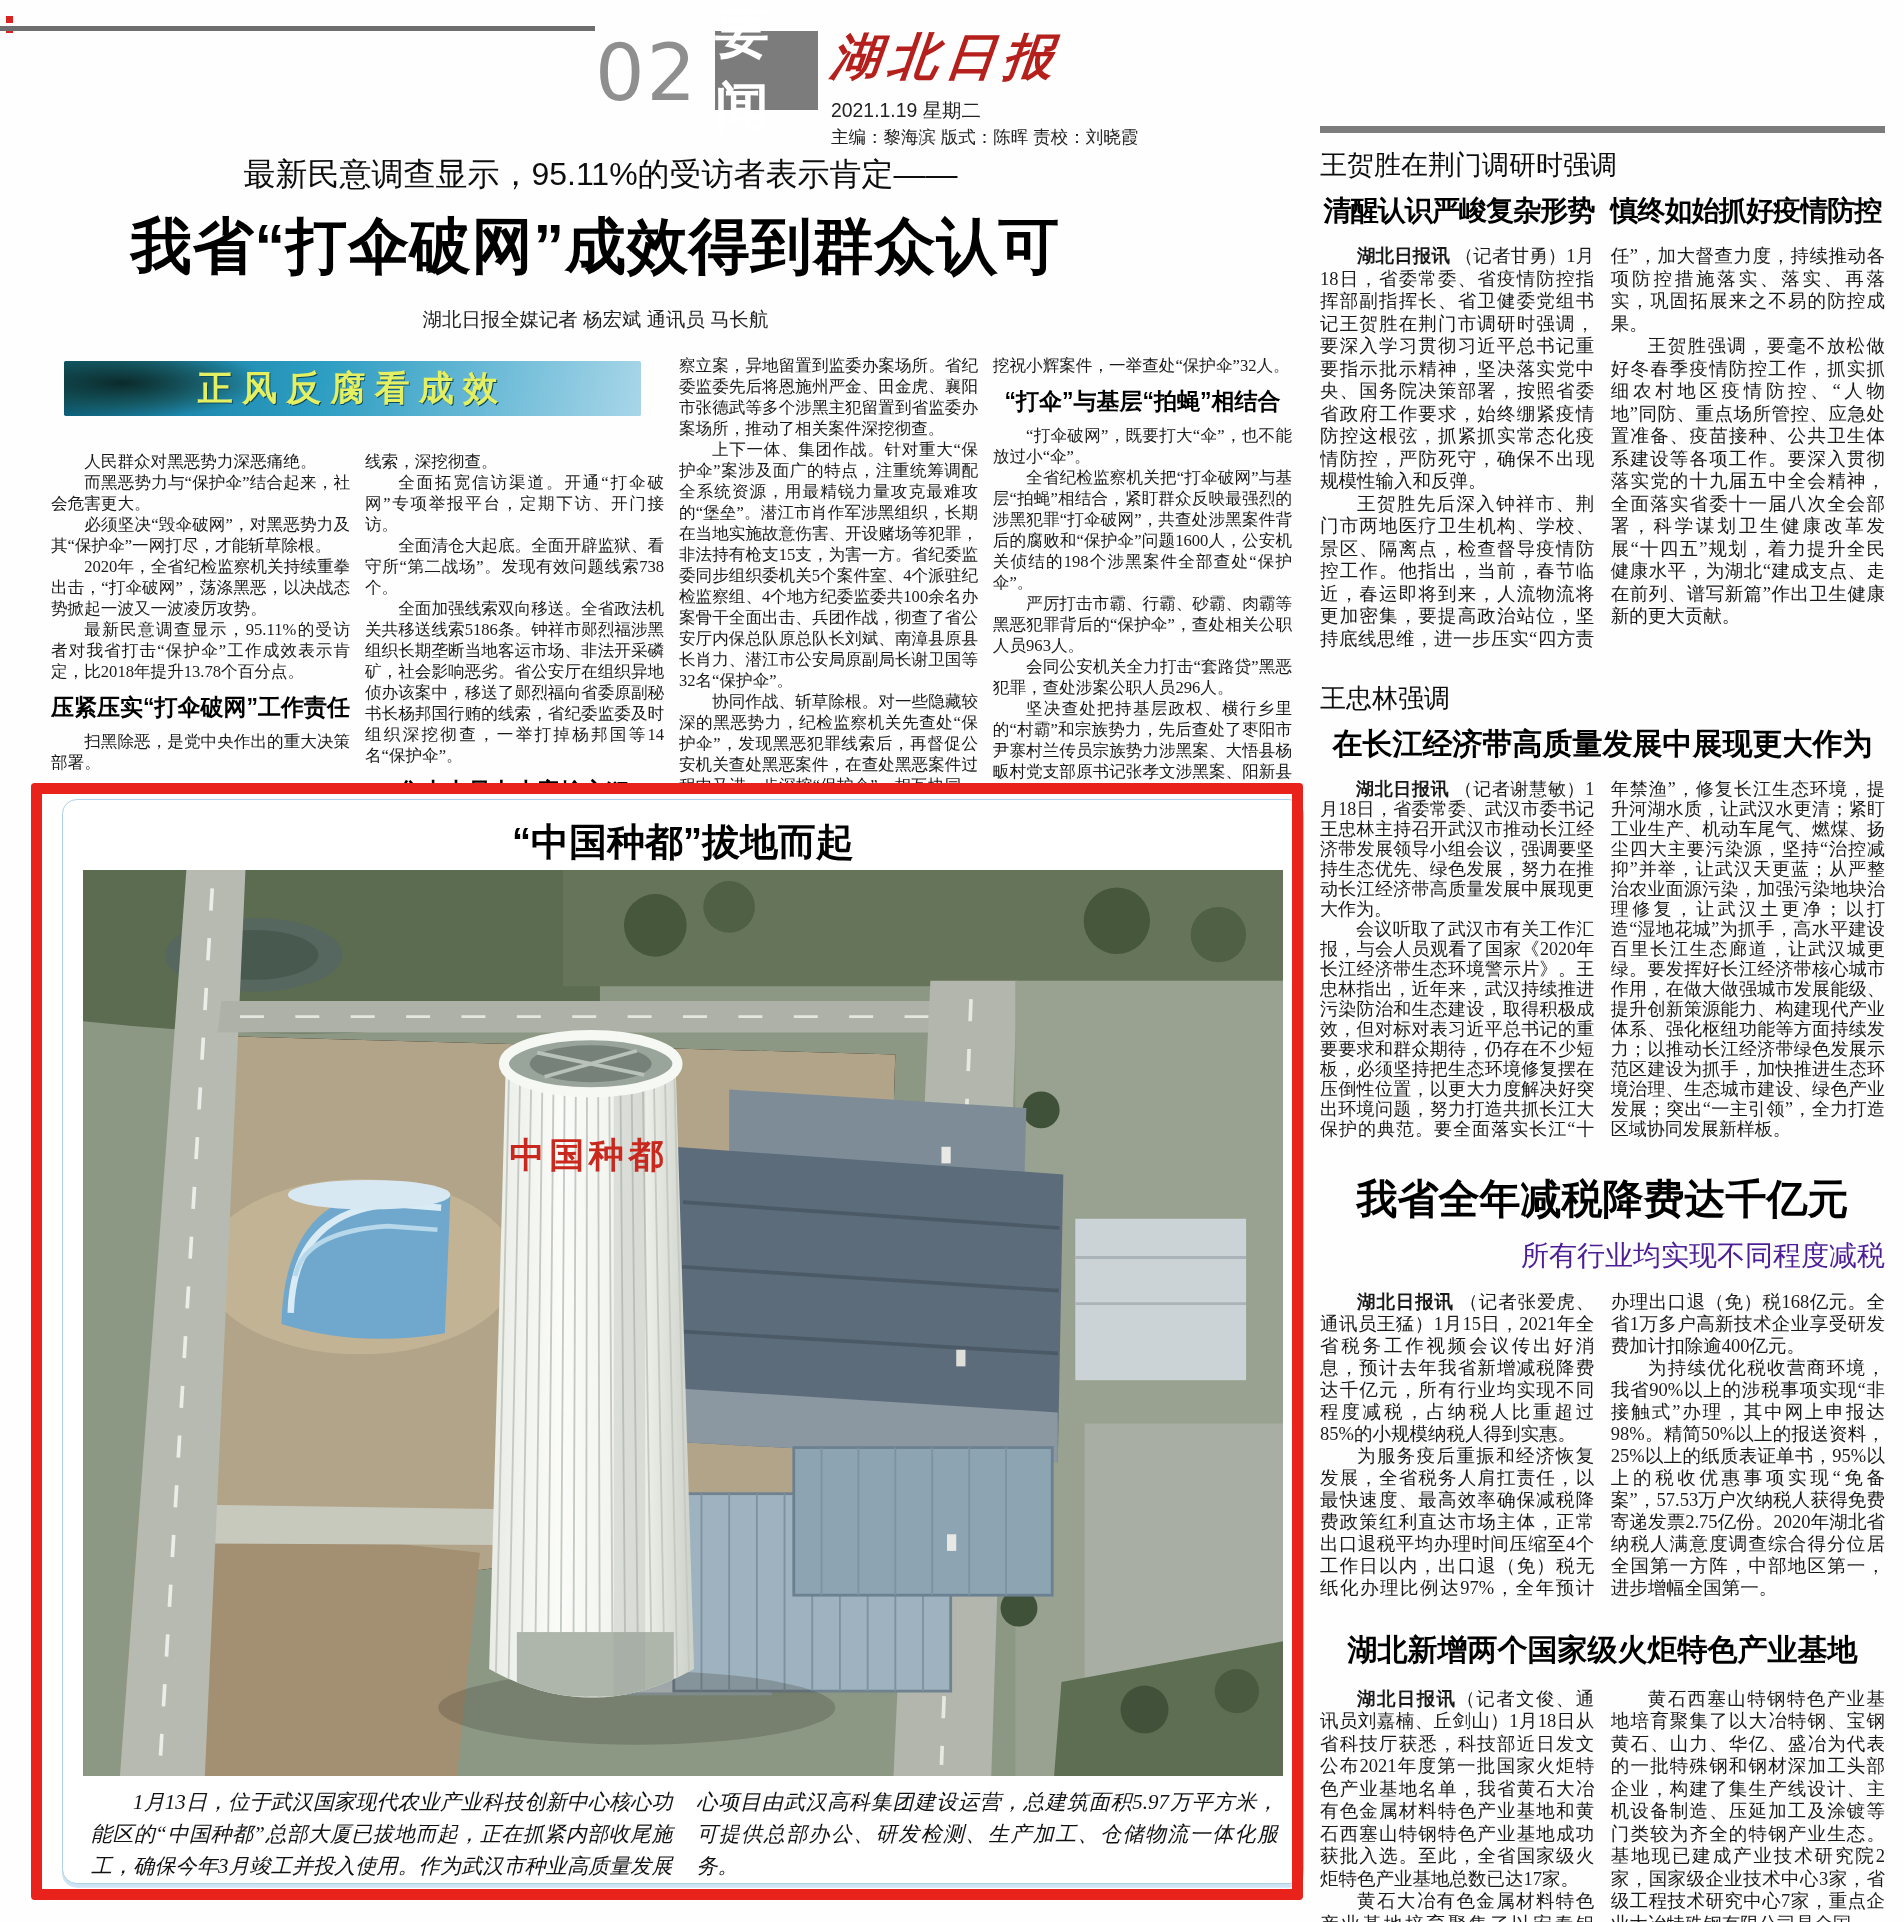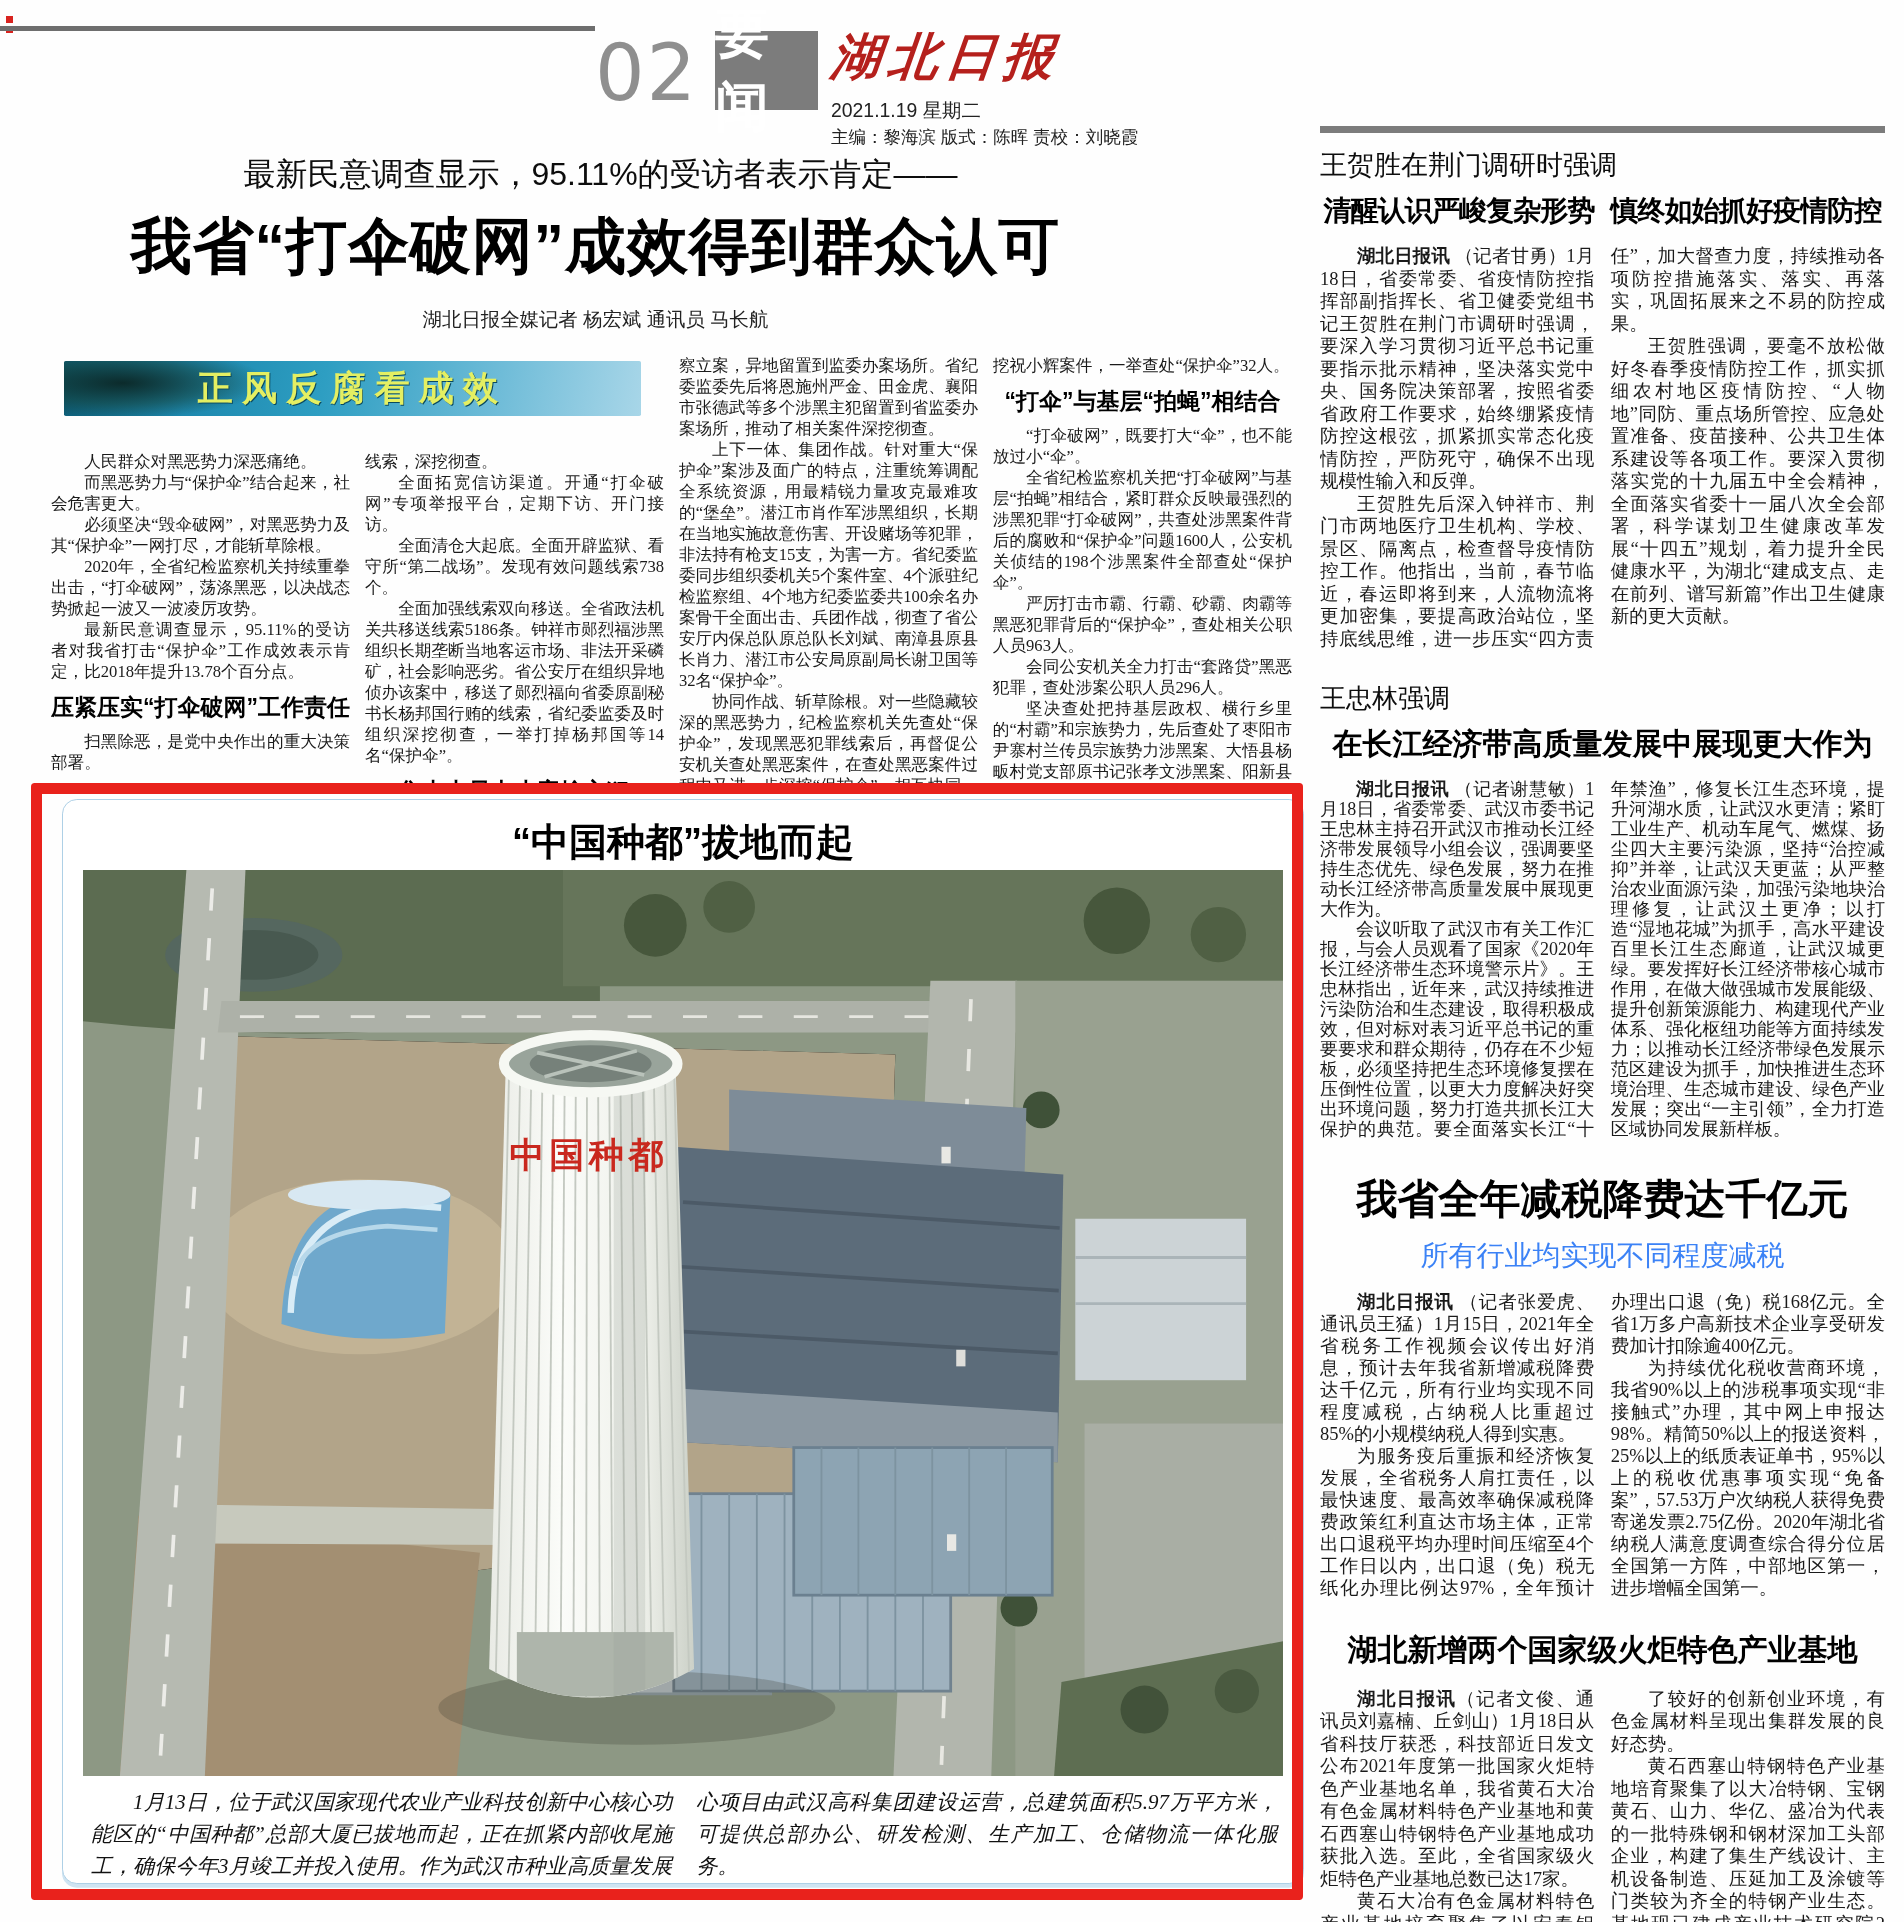--- a/index.html
+++ b/index.html
@@ -56,21 +56,21 @@
   .kicker { text-align:left; font-family:"Liberation Sans", sans-serif; font-size:27px; color:#0d0d0d; }
   .headline-serif { text-align:center; font-family:Liberation Mono, monospace; font-weight:bold; color:#000; white-space:nowrap; }
   .art1 .kicker { margin-top:14.8px; }
   .art1 .headline-serif { font-size:28px; letter-spacing:-0.9px; margin:9.2px 0 14.8px; }
   .art-body { column-gap:16.6px; text-align:justify; font-family:"Liberation Serif", serif; }
   .art1 .art-body { column-count:2; font-size:18.5px; line-height:22.5px; }
   .art2 .kicker { margin-top:31px; font-size:26px; }
   .art2 .headline-serif { font-size:30px; margin:7.4px 0 14.8px; }
   .art2 .art-body { column-count:2; font-size:18px; line-height:20px; }
   .art3 .headline-serif { font-size:41px; margin-top:33px; }
-  .art3 .subhead { text-align:center; font-family:Liberation Sans, sans-serif; font-size:28px; margin:9.2px 0 16.6px; color:#3b82f6; }
+  .art3 .subhead { text-align:right; font-family:Liberation Sans, sans-serif; font-size:28px; margin:9.2px 0 16.6px; color:#4c1d95; }
   .art3 .art-body { column-count:2; font-size:18.5px; line-height:22px; }
   .art4 .headline { text-align:center; font-family:"Liberation Sans", sans-serif; font-weight:bold; font-size:30px; margin:31px 0 16.6px; color:#000; white-space:nowrap; }
   .art4 .art-cols { display:flex; gap:16.6px; font-size:18.5px; line-height:22.5px; text-align:justify; }
   .art4 .art-cols > div { flex:1 1 0; overflow:hidden; }
   .para { text-indent:2em; }
   .para b, .blk-p b { font-family:"Liberation Sans", sans-serif; font-weight:bold; }
 </style>
 </head>
 <body>
 
@@ -290,21 +290,20 @@
     </article>
 
     <article class="art4">
       <h3 class="headline">湖北新增两个国家级火炬特色产业基地</h3>
       <div class="art-cols">
         <div>
             <p class="para"><b>湖北日报讯</b>（记者文俊、通讯员刘嘉楠、丘剑山）1月18日从省科技厅获悉，科技部近日发文公布2021年度第一批国家火炬特色产业基地名单，我省黄石大冶有色金属材料特色产业基地和黄石西塞山特钢特色产业基地成功获批入选。至此，全省国家级火炬特色产业基地总数已达17家。</p>
             <p class="para">黄石大冶有色金属材料特色产业基地培育聚集了以宏泰铝业、华中铜业、晟祥铜业、大冶有色为代表的</p>
           </div>
         <div>
-            <p class="para">了较好的创新创业环境，有色金属材料呈现出集群发展的良好态势。</p>
             <p class="para">黄石西塞山特钢特色产业基地培育聚集了以大冶特钢、宝钢黄石、山力、华亿、盛冶为代表的一批特殊钢和钢材深加工头部企业，构建了集生产线设计、主机设备制造、压延加工及涂镀等门类较为齐全的特钢产业生态。基地现已建成产业技术研究院2家，国家级企业技术中心3家，省级工程技术研究中心7家，重点企业大冶特殊钢有限公司是全国</p>
           </div>
       </div>
     </article>
   </aside>
 
 </div>
 
 
 </body></html>

